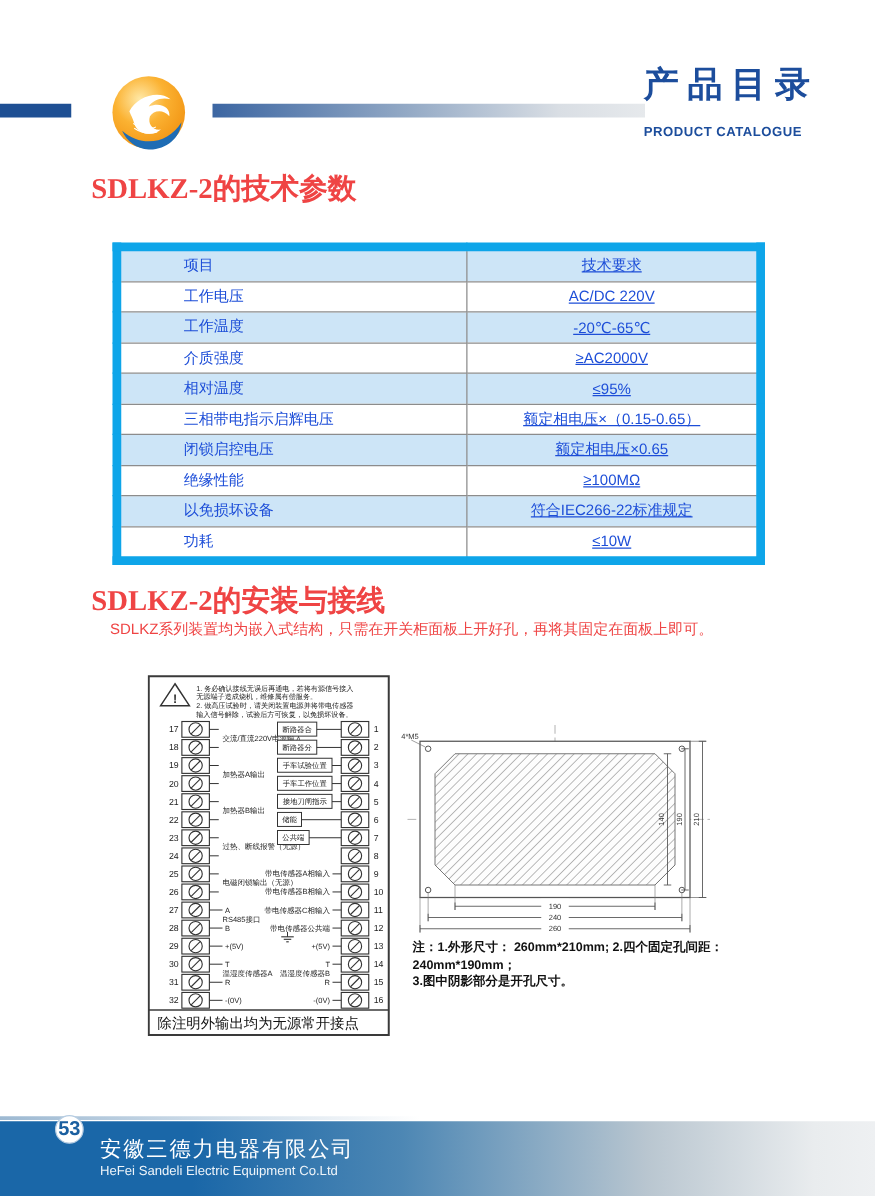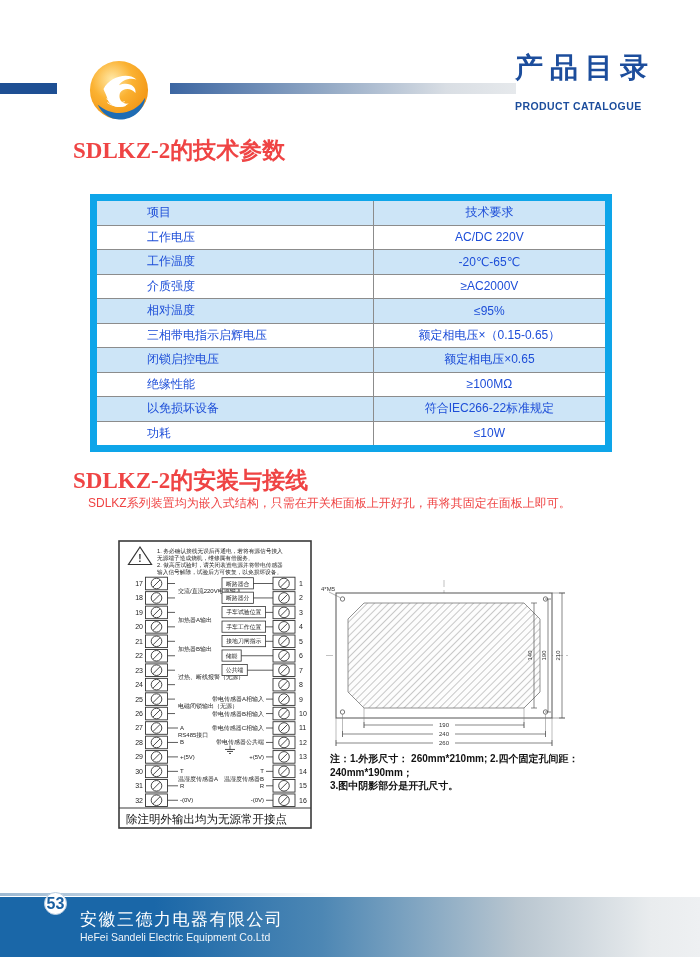--- a/index.html
+++ b/index.html
@@ -23,21 +23,21 @@
     font-weight:bold;font-size:23px;color:#ef4444;white-space:nowrap;margin-left:16px;}
   .sec1{top:135px;}
   .sec2{top:465px;}
   .sec-desc{left:88px;top:495px;font-size:12px;color:#ef4444;white-space:nowrap;}
 
   
   table.spec{position:absolute;left:90px;top:181px;width:522px;border-collapse:collapse;
     font-size:12px;color:#1d4ed8;border:7px solid #0ea5e9;margin-top:13px;}
   table.spec td{border:1px solid #8c8c8c;height:23.5px;padding:0;}
   table.spec td.c1{width:262px;padding-left:50px;text-align:left;}
-  table.spec td.c2{width:260px;text-align:center;}
+  table.spec td.c2{width:260px;text-align:center;text-decoration:underline;}
   table.spec tr:nth-child(odd){background:#cde5f7;}
   table.spec tr:nth-child(even){background:#ffffff;}
 
   
   #wiring-svg{position:absolute;left:118px;top:540px;}
   #dim-svg{position:absolute;left:320px;top:558px;}
   .dim-notes{left:330px;top:752px;width:285px;font-size:10px;font-weight:600;
     color:#111;line-height:13.5px;}
 
   

